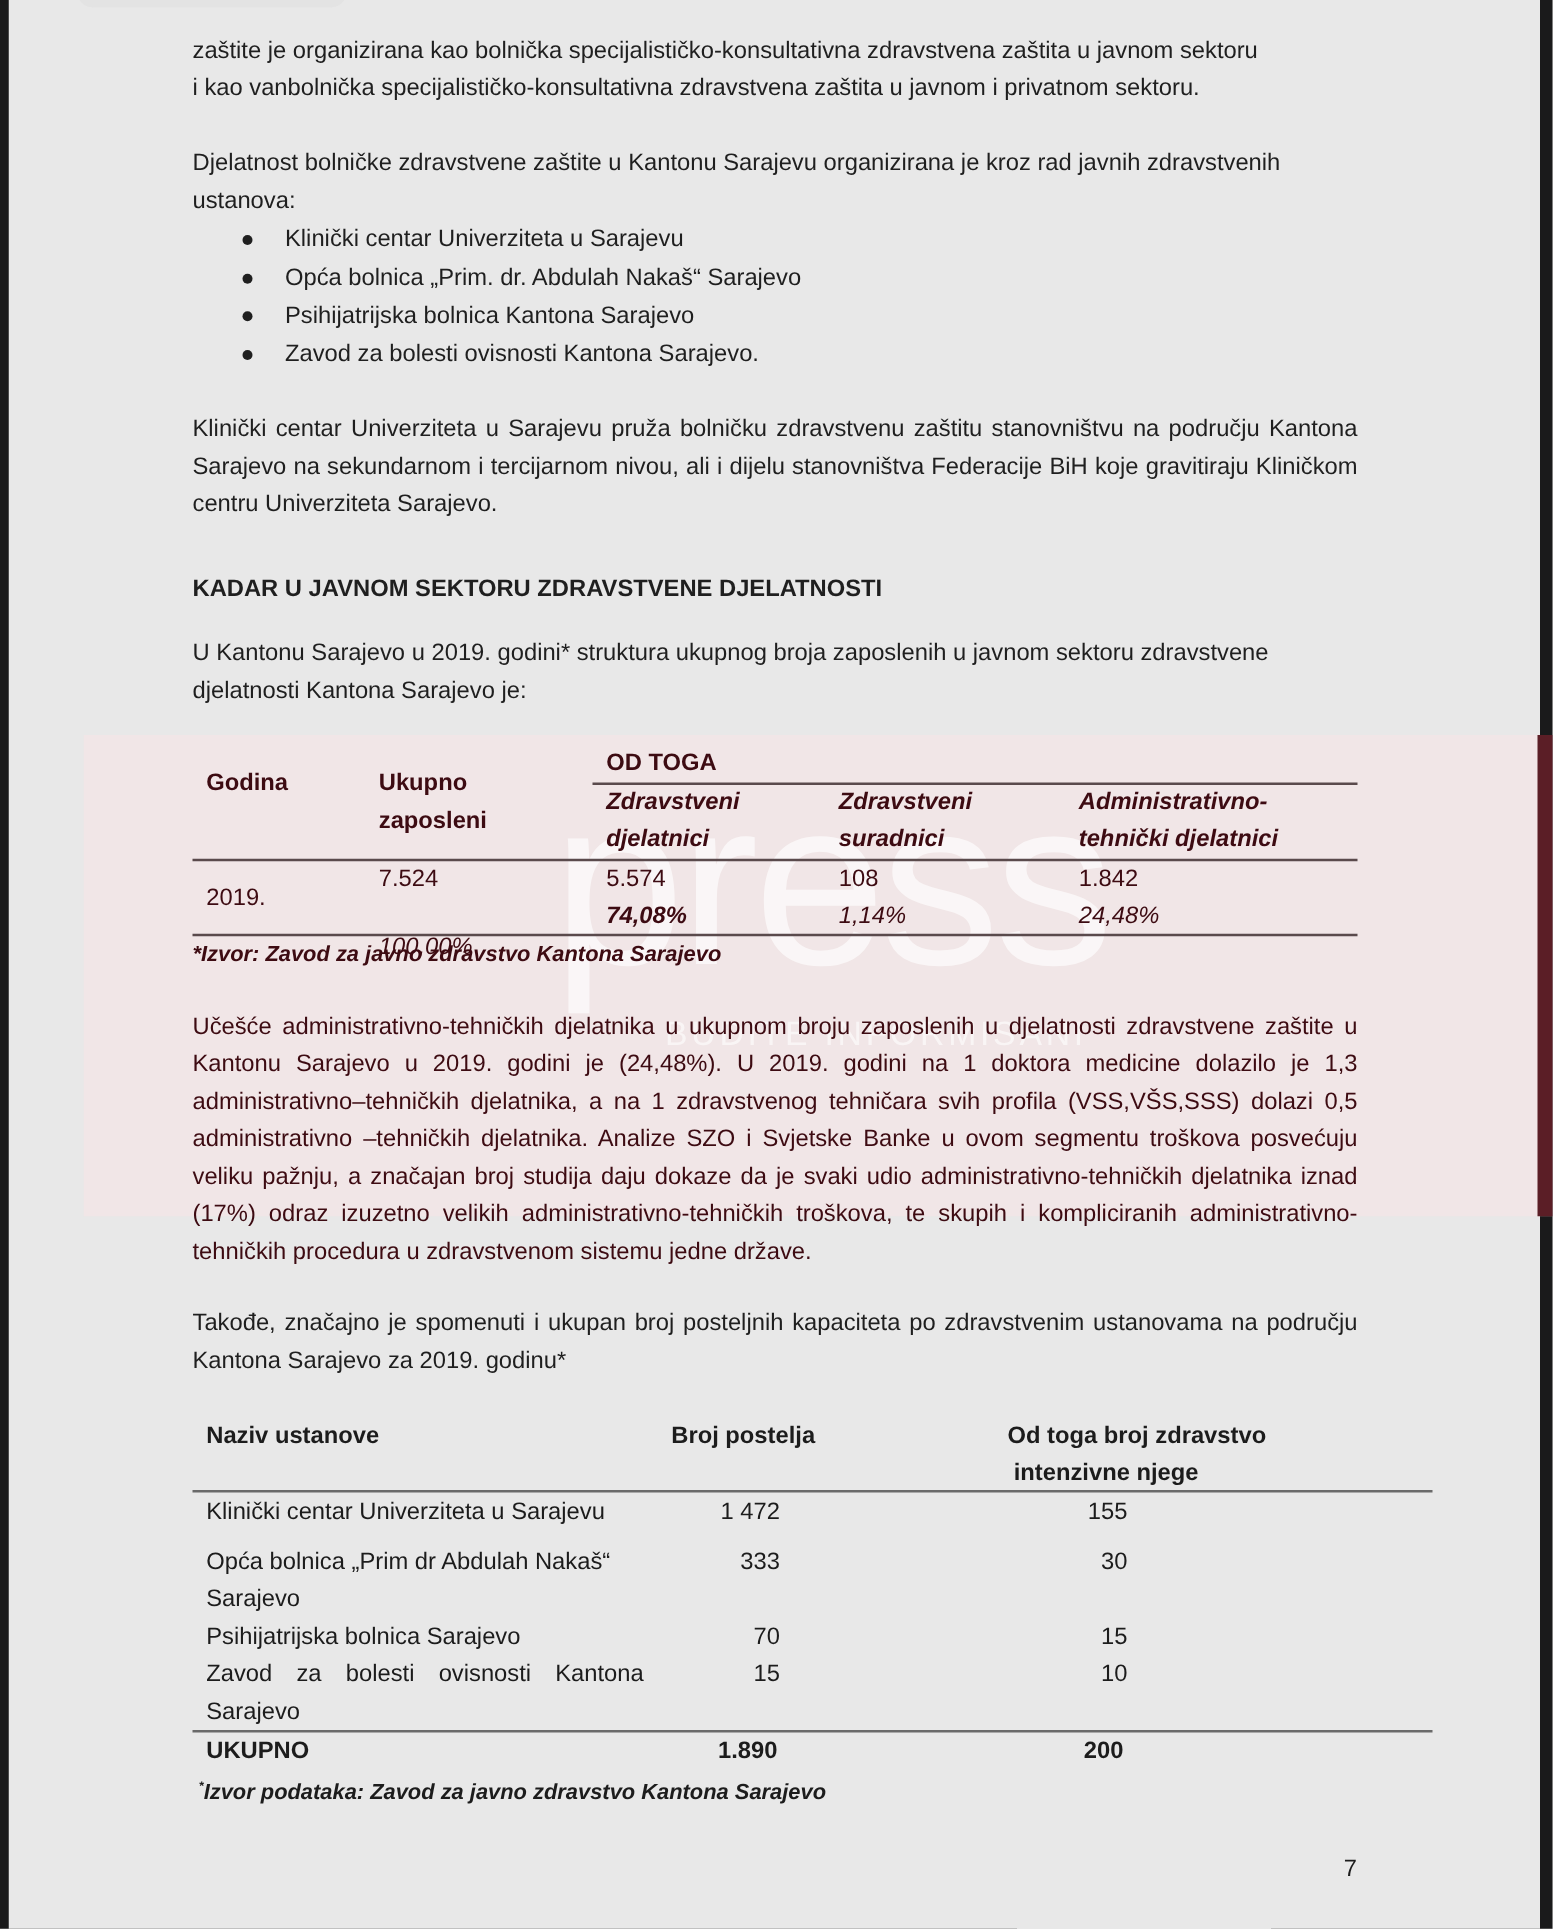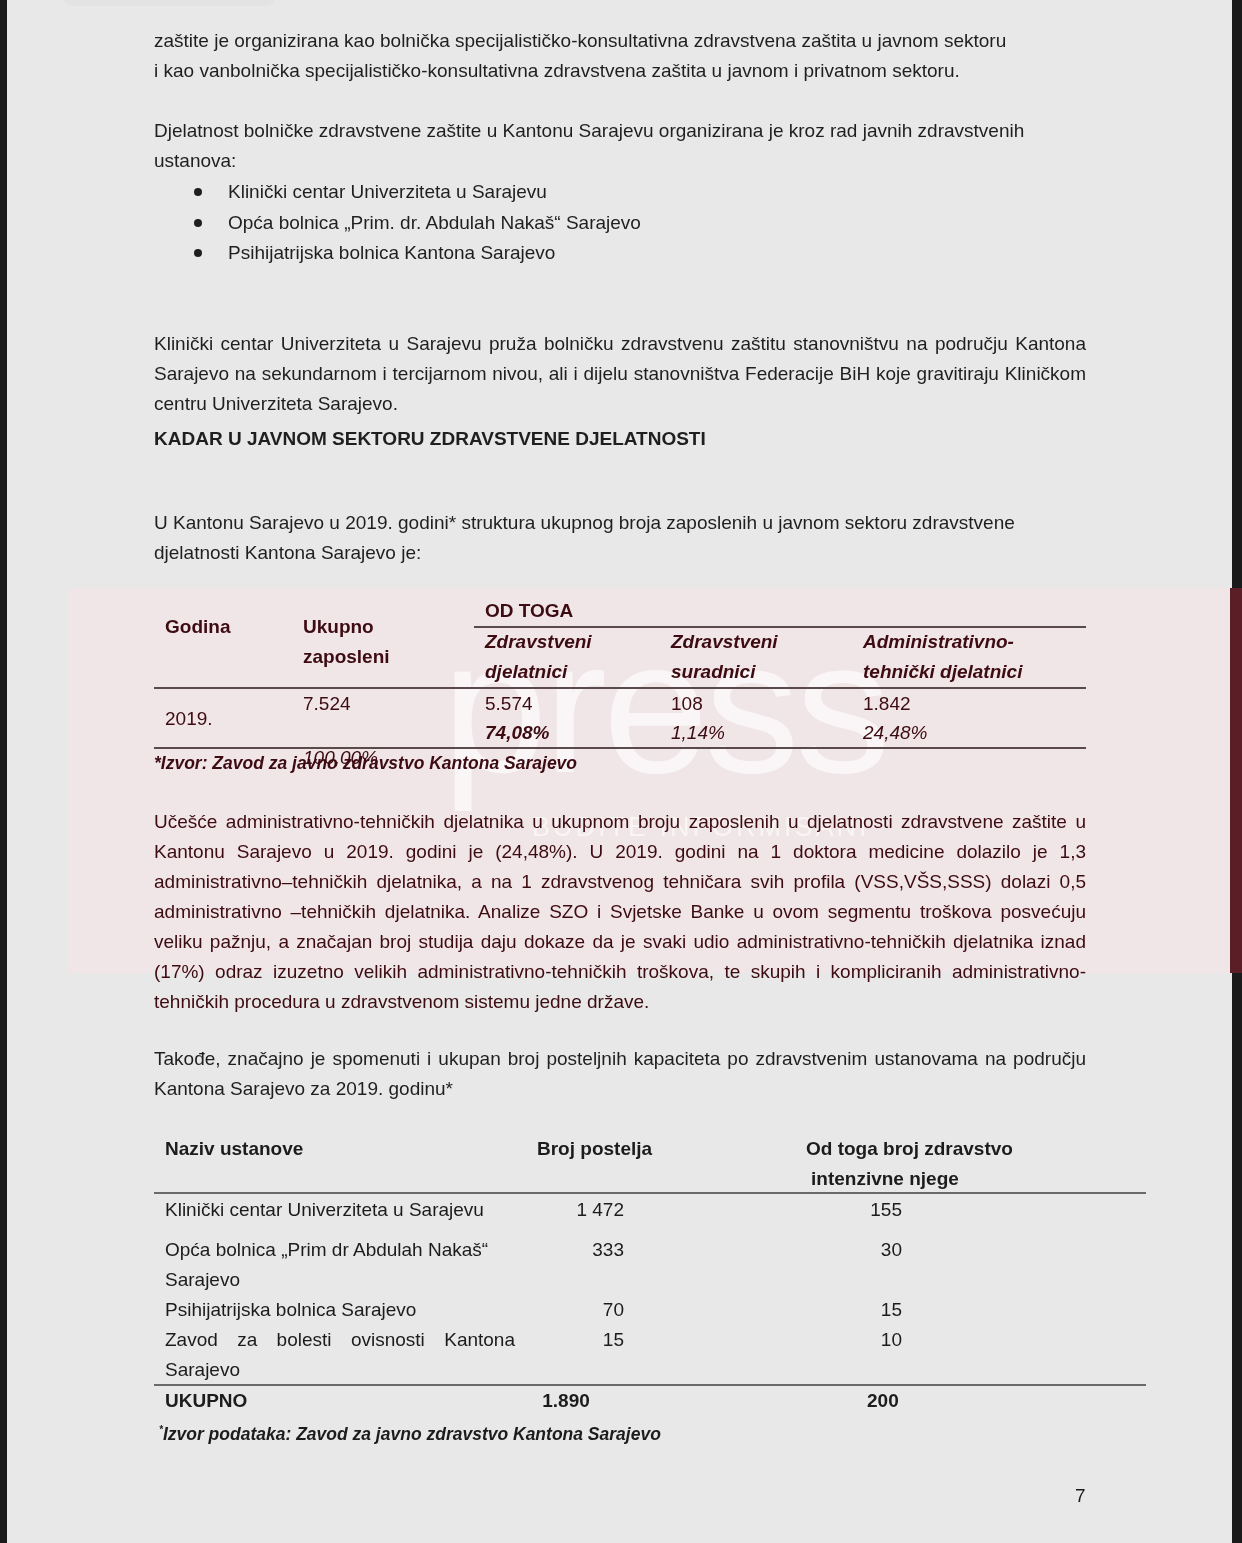--- a/index.html
+++ b/index.html
@@ -75,25 +75,26 @@
 
   <div class="txt" style="top:26px;">zaštite je organizirana kao bolnička specijalističko-konsultativna zdravstvena zaštita u javnom sektoru</div>
   <div class="txt" style="top:56px;">i kao vanbolnička specijalističko-konsultativna zdravstvena zaštita u javnom i privatnom sektoru.</div>
 
   <div class="txt" style="top:116px; width:940px;">Djelatnost bolničke zdravstvene zaštite u Kantonu Sarajevu organizirana je kroz rad javnih zdravstvenih ustanova:</div>
 
   <ul class="bullets">
     <li><span class="dot"></span><span>Klinički centar Univerziteta u Sarajevu</span></li>
     <li><span class="dot"></span><span>Opća bolnica „Prim. dr. Abdulah Nakaš“ Sarajevo</span></li>
     <li><span class="dot"></span><span>Psihijatrijska bolnica Kantona Sarajevo</span></li>
+    <li><span class="dot"></span><span>Zavod za bolesti ovisnosti Kantona Sarajevo.</span></li>
   </ul>
 
   <div class="txt just" style="top:329px;">Klinički centar Univerziteta u Sarajevu pruža bolničku zdravstvenu zaštitu stanovništvu na području Kantona Sarajevo na sekundarnom i tercijarnom nivou, ali i dijelu stanovništva Federacije BiH koje gravitiraju Kliničkom centru Univerziteta Sarajevo.</div>
 
-  <div class="txt heading" style="top:424px;">KADAR U JAVNOM SEKTORU ZDRAVSTVENE DJELATNOSTI</div>
+  <div class="txt heading" style="top:457px;">KADAR U JAVNOM SEKTORU ZDRAVSTVENE DJELATNOSTI</div>
 
   <div class="txt" style="top:508px; width:940px;">U Kantonu Sarajevo u 2019. godini* struktura ukupnog broja zaposlenih u javnom sektoru zdravstvene djelatnosti Kantona Sarajevo je:</div>
 
   <div class="t1">
     <div class="cell b" style="left:11px; top:16px;">Godina</div>
     <div class="cell b" style="left:149px; top:16px;">Ukupno</div>
     <div class="cell b" style="left:149px; top:46px;">zaposleni</div>
     <div class="cell b" style="left:331px; top:0px;">OD TOGA</div>
     <div class="line" style="left:320px; top:30px; width:612px;"></div>
 
@@ -145,21 +146,21 @@
     <div class="cell num" style="left:660px; width:88px; top:161px;">15</div>
 
     <div class="cell just-word" style="left:11px; width:350px; top:191px;">Zavod za bolesti ovisnosti Kantona</div>
     <div class="cell" style="left:11px; top:221px;">Sarajevo</div>
     <div class="cell num" style="left:380px; width:90px; top:191px;">15</div>
     <div class="cell num" style="left:660px; width:88px; top:191px;">10</div>
 
     <div class="line" style="left:0; top:250px; width:992px;"></div>
 
     <div class="cell b" style="left:11px; top:252px;">UKUPNO</div>
-    <div class="cell b num" style="left:366px; width:92px; top:252px;text-align:center;">1.890</div>
+    <div class="cell b num" style="left:376px; width:92px; top:252px;">1.890</div>
     <div class="cell b" style="left:713px; top:252px;">200</div>
 
     <div class="cell" style="left:5px; top:281px; font-size:17.5px; font-weight:bold; font-style:italic;">
       <sup style="font-size:10px;">*</sup><span>Izvor podataka: Zavod za javno zdravstvo Kantona Sarajevo</span>
     </div>
   </div>
 
   <div class="pagenum">7</div>
 </div>
 

